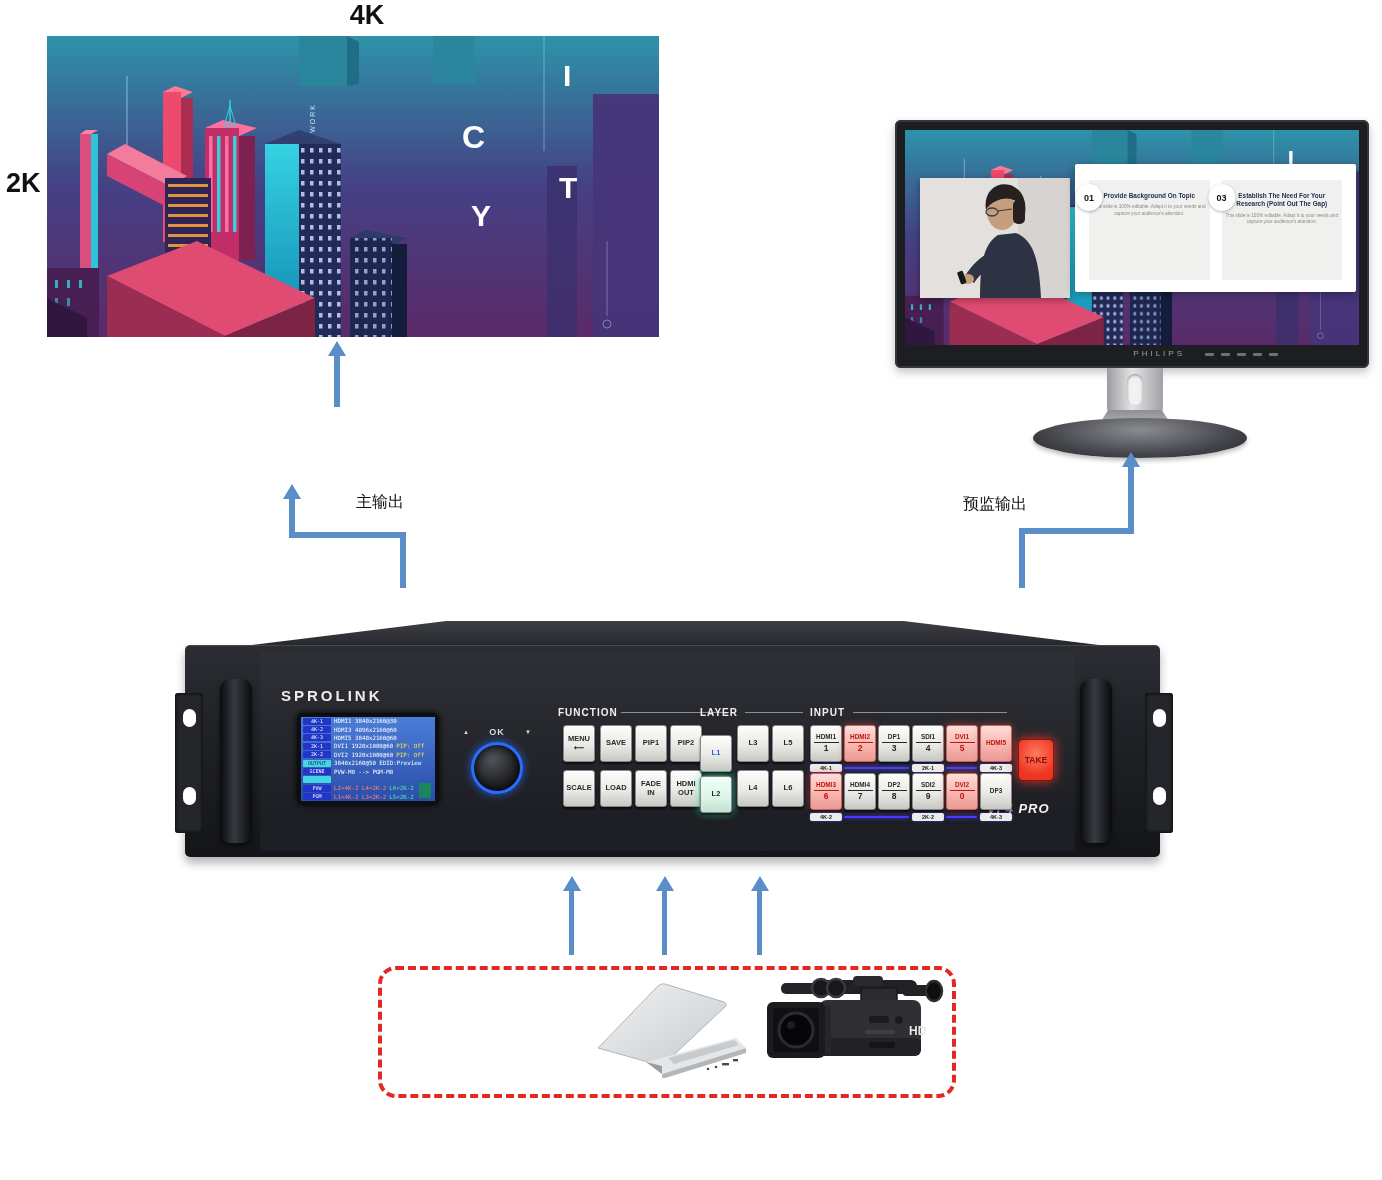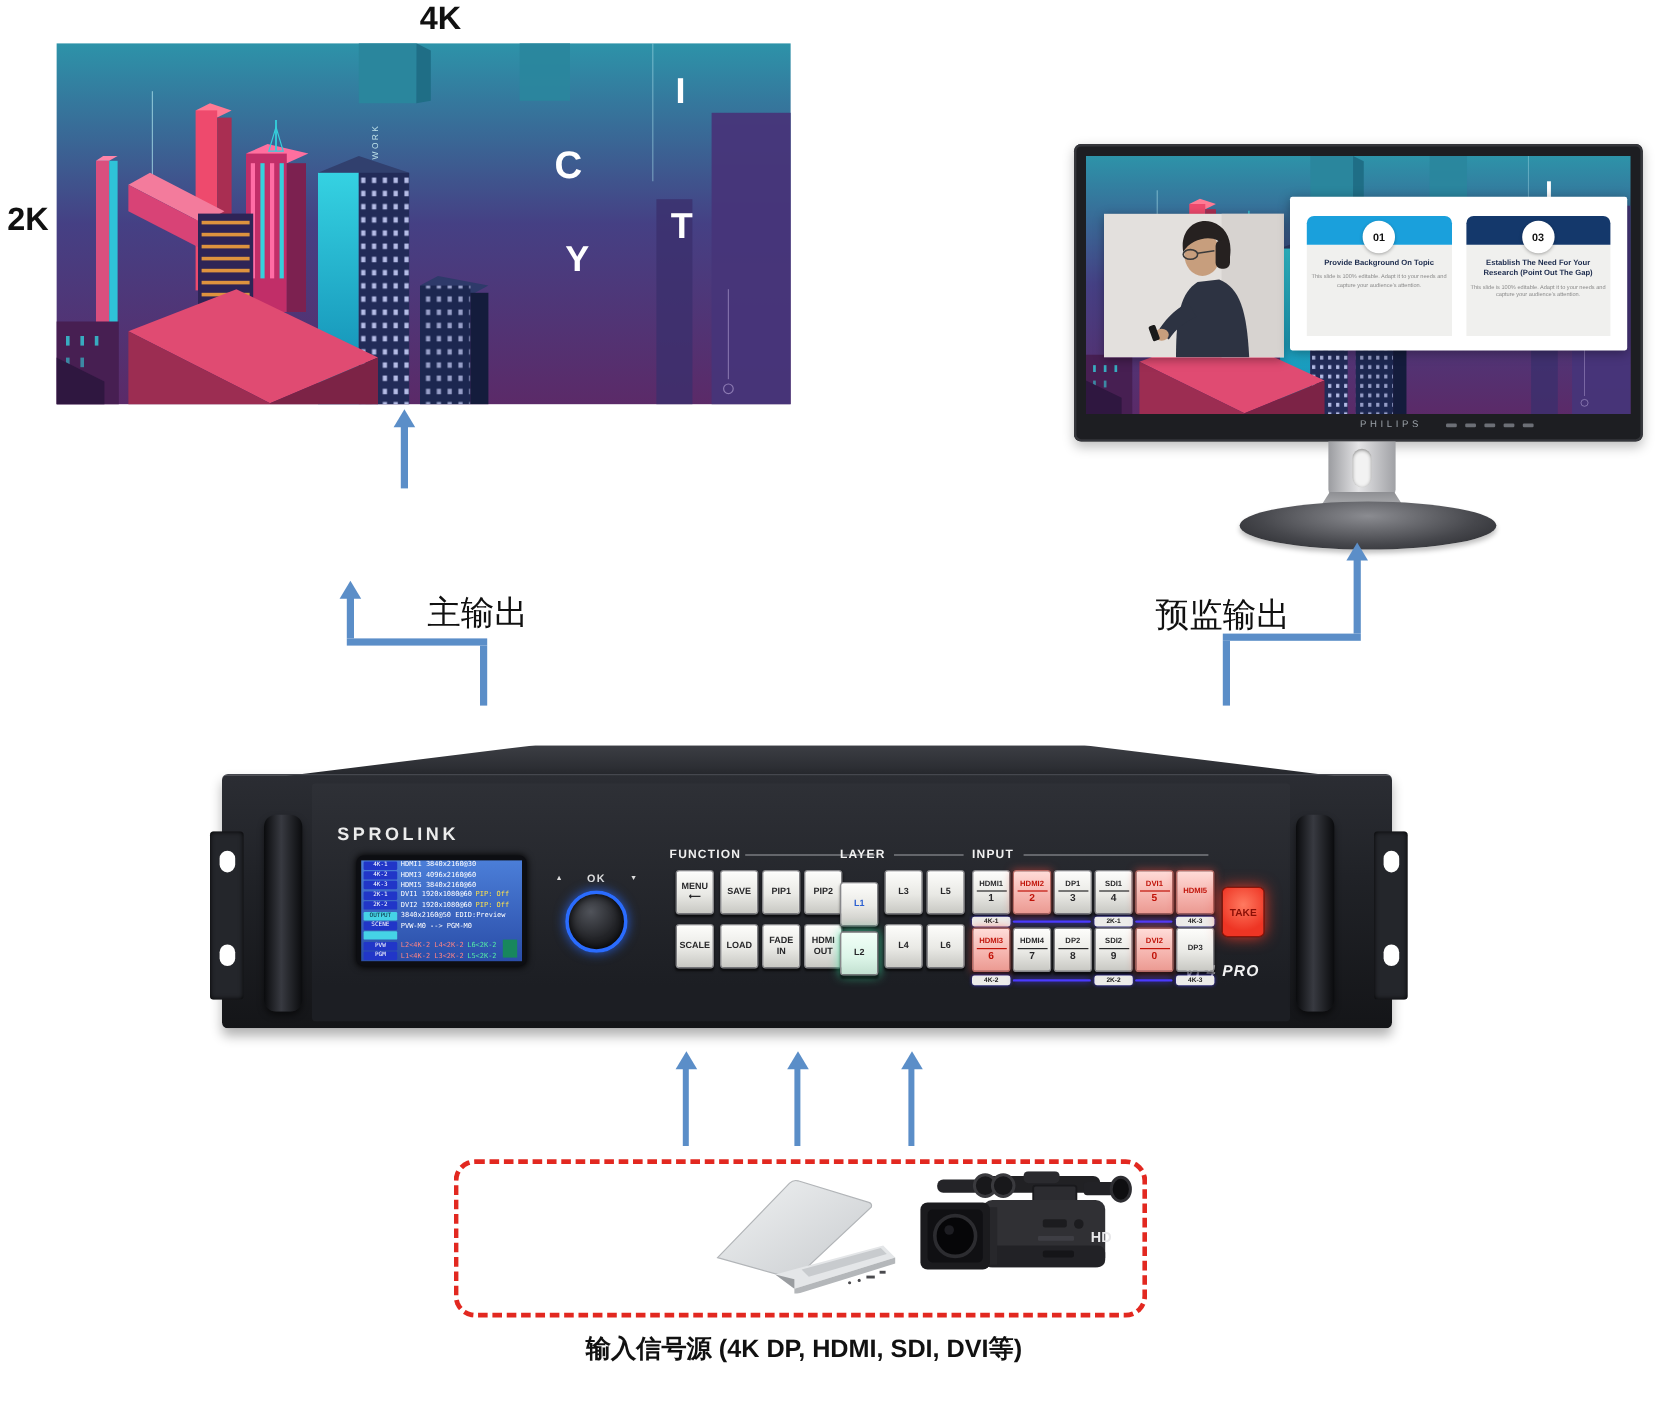--- a/index.html
+++ b/index.html
@@ -6,21 +6,21 @@
     --arrow:#5b8ec8; --red:#e22820;
     --card1:#1aa0dc; --card2:#8fa6bc; --card3:#14386b;
     --take:#ee3524; --lit:#f5b3ad;
   }
   *{box-sizing:border-box;margin:0;padding:0}
   body{margin:0;background:#fff;font-family:"Liberation Sans",sans-serif}
   .canvas{position:relative;width:1382px;height:1180px;background:#fff;overflow:hidden}
 
   
   .biglabel{position:absolute;font-size:27px;font-weight:bold;color:#111}
-  .cnlabel{position:absolute;font-size:28px;color:#111}
+  .cnlabel{position:absolute;font-size:16px;color:#111}
   .caption{position:absolute;font-size:21px;font-weight:bold;color:#111;text-align:center}
 
   
   .shaft-v{position:absolute;width:6px;background:var(--arrow)}
   .shaft-h{position:absolute;height:6px;background:var(--arrow)}
   .head-up{position:absolute;width:0;height:0;border-left:9px solid transparent;border-right:9px solid transparent;border-bottom:15px solid var(--arrow)}
 
   
   .senderbox{position:absolute;left:202px;top:406px;width:276px;height:72px;border:5px solid #0a0a0a;
     display:flex;align-items:center;justify-content:center;font-size:25px;font-weight:bold;color:#111;background:#fff}
@@ -38,21 +38,21 @@
   .mchin-controls{position:absolute;left:310px;top:233px;display:flex;gap:7px}
   .mchin-controls i{display:block;width:9px;height:3px;background:#6c6f76;border-radius:1px}
   .mstand-col{position:absolute;left:212px;top:250px;width:56px;height:46px;background:linear-gradient(90deg,#9b9ca0,#e4e4e6 45%,#a0a1a5);border-radius:0 0 6px 6px}
   .mstand-hole{position:absolute;left:20px;top:6px;width:16px;height:32px;background:#f2f2f2;border-radius:8px;box-shadow:inset 0 1px 3px #888}
   .mstand-flare{position:absolute;left:198px;top:292px;width:84px;height:24px;background:linear-gradient(180deg,#8e8f93,#c9cacc);clip-path:polygon(18% 0,82% 0,100% 100%,0 100%)}
   .mbase{position:absolute;left:138px;top:300px;width:214px;height:40px;border-radius:50%;
     background:radial-gradient(ellipse at 50% 30%,#8b8c91,#46474c 60%,#232428);box-shadow:0 3px 4px rgba(0,0,0,.25)}
   .presenter{position:absolute;left:15px;top:48px;width:150px;height:120px;box-shadow:0 2px 8px rgba(0,0,0,.35)}
   .slide{position:absolute;left:170px;top:34px;width:281px;height:128px;background:#fff;border-radius:2px;
     box-shadow:0 2px 10px rgba(0,0,0,.35);display:flex;gap:12px;padding:16px 14px 12px}
-  .scard{flex:1;display:flex;flex-direction:column}
+  .scard{flex:1;display:flex;flex-direction:row}
   .scard-head{height:24px;border-radius:6px 6px 0 0;position:relative}
   .scard-circle{position:absolute;left:50%;top:4px;transform:translateX(-50%);width:27px;height:27px;border-radius:50%;
     background:#fff;display:flex;align-items:center;justify-content:center;font-weight:bold;font-size:9px;color:#111;
     box-shadow:0 1px 3px rgba(0,0,0,.3);z-index:2}
   .scard-body{background:#f0f0ee;flex:1;padding:12px 3px 5px;text-align:center}
   .scard-title{font-size:6.4px;font-weight:bold;color:#1c2b4d;line-height:1.3;margin-bottom:4px}
   .scard-desc{font-size:4.7px;color:#8b8b8b;line-height:1.35}
 
   
   .device{position:absolute;left:175px;top:615px;width:1000px;height:245px}
@@ -520,15 +520,14 @@
       <rect x="100" y="54" width="30" height="4" rx="1" fill="#3e3e44"></rect>
       <rect x="104" y="66" width="26" height="6" rx="2" fill="#151518"></rect>
       <text x="144" y="59" font-size="12" font-weight="bold" fill="#e8e8ea" font-family="Liberation Sans, sans-serif">HD</text>
       <rect x="2" y="26" width="58" height="56" rx="6" fill="#1b1b1e"></rect>
       <rect x="8" y="32" width="46" height="44" rx="4" fill="#101013"></rect>
       <circle cx="31" cy="54" r="17" fill="#060608" stroke="#2c2c30" stroke-width="3"></circle>
       <circle cx="26" cy="49" r="4" fill="#1d1d22"></circle>
     </svg>
   </div>
 
-  <div class="caption" style="left:340px;top:1110px;width:660px">输入信号源 (4K DP, HDMI, SDI, DVI等)</div>
 
 </div>
 
 </body></html>

